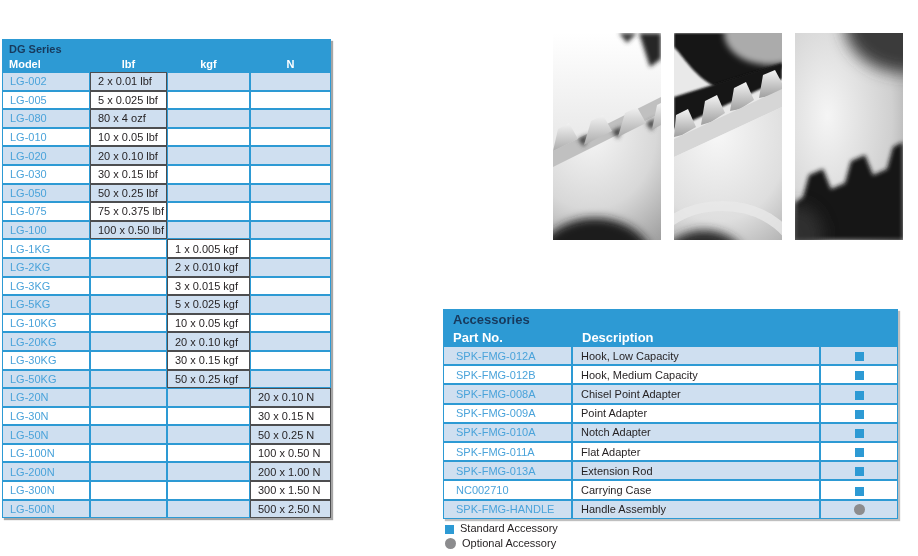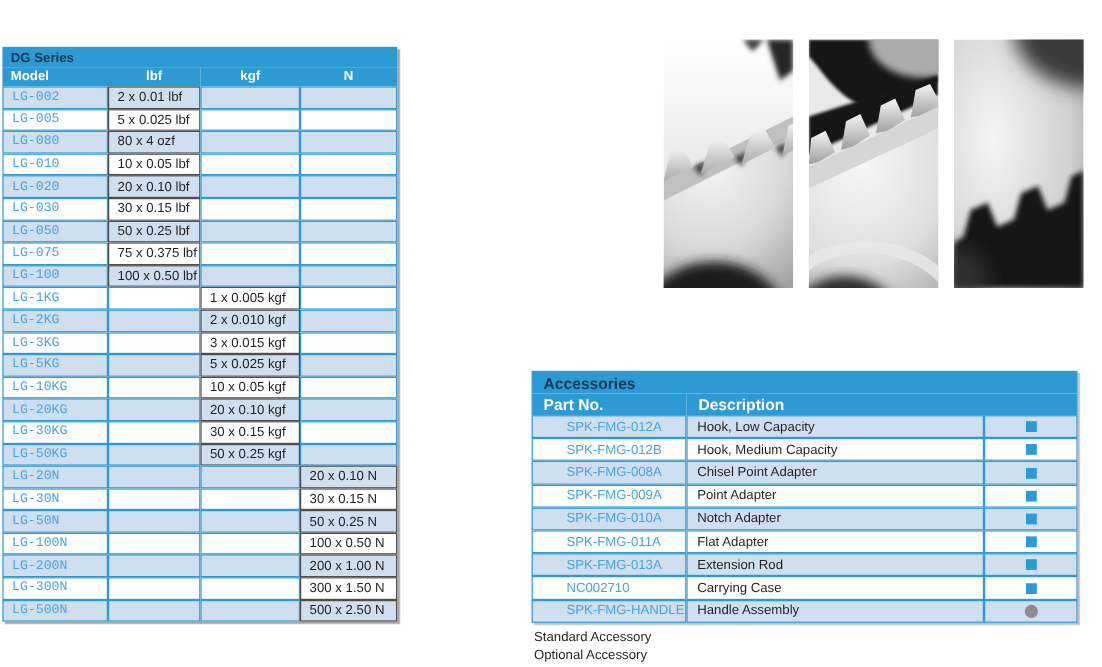--- a/index.html
+++ b/index.html
@@ -14,50 +14,50 @@
   .dg-table col.c-lbf { width: 77px; }
   .dg-table col.c-kgf { width: 83px; }
   .dg-table col.c-n { width: 81px; }
   .dg-table th { background: #2d9ad4; font-size: 11px; font-weight: bold; border: none; }
   .dg-table .t-title th { color: #17395c; text-align: left; padding: 3px 16px 1px 7px; height: 17px; }
   .dg-table .t-cols th { color: #ffffff; height: 16px; text-align: center; padding: 0; }
   .dg-table .t-cols th:first-child { text-align: left; padding-left: 7px; margin-left: 44px; }
   .dg-table td { height: 18.6px; font-size: 11px; border: 1px solid #2d9ad4;
     padding: 0 0 0 7px; background: #ffffff; white-space: nowrap; overflow: hidden; }
   .dg-table tr.striped td { background: #cfdff0; }
-  .dg-table td.model { color: #4aa3da; font-family: Liberation Mono, monospace; }
+  .dg-table td.model { color: #4aa3da; }
   .dg-table td.cap { border: 1px solid #4d4e50; color: #231f20; }
 
   
   .gear-strip { position: absolute; left: 553px; top: 33px; width: 350px; height: 207px;
     display: flex; gap: 13px; }
   .gear-strip svg { width: 108px; height: 207px; display: block; }
 
   
   .acc-table { position: absolute; left: 443px; top: 309px; width: 455px;
     border-collapse: separate; border-spacing: 0; table-layout: fixed;
     box-shadow: 2px 2px 1px rgba(0,0,0,0.25); background: #fff; }
   .acc-table col.c-part { width: 129px; }
   .acc-table col.c-desc { width: 248px; }
   .acc-table col.c-ind { width: 78px; }
   .acc-table th { background: #2d9ad4; font-size: 13px; font-weight: bold; border: none; }
   .acc-table .t-title th { color: #17395c; text-align: left; padding: 3px 0 1px 10px; height: 16px; }
   .acc-table .t-cols th { color: #ffffff; text-align: left; height: 18px; padding: 0 0 0 10px; }
   .acc-table td { height: 19.2px; font-size: 11px; border: 1px solid #2d9ad4;
     padding: 0; background: #ffffff; white-space: nowrap; overflow: hidden; }
   .acc-table tr.striped td { background: #cfdff0; }
-  .acc-table td.part { color: #4aa3da; padding-left: 28px; }
+  .acc-table td.part { color: #4aa3da; padding-left: 12px; }
   .acc-table td.desc { color: #231f20; padding-left: 8px; }
   .acc-table td.ind { text-align: center; }
   .marker-square { display: inline-block; width: 9px; height: 9px; background: #2d9ad4; vertical-align: middle; }
   .marker-circle { display: inline-block; width: 11px; height: 11px; background: #8c8c8e; border-radius: 50%; vertical-align: middle; }
 
   
   .legend { position: absolute; left: 445px; top: 519px; font-size: 11px; color: #231f20; }
-  .legend-row { display: flex; align-items: flex-start; gap: 6px; height: 15px; flex-direction: column; }
+  .legend-row { display: flex; align-items: flex-end; gap: 6px; height: 15px; }
 </style>
 </head>
 <body>
 
 <table class="dg-table">
   <colgroup>
       <col class="c-model">
       <col class="c-lbf">
       <col class="c-kgf">
       <col class="c-n">

